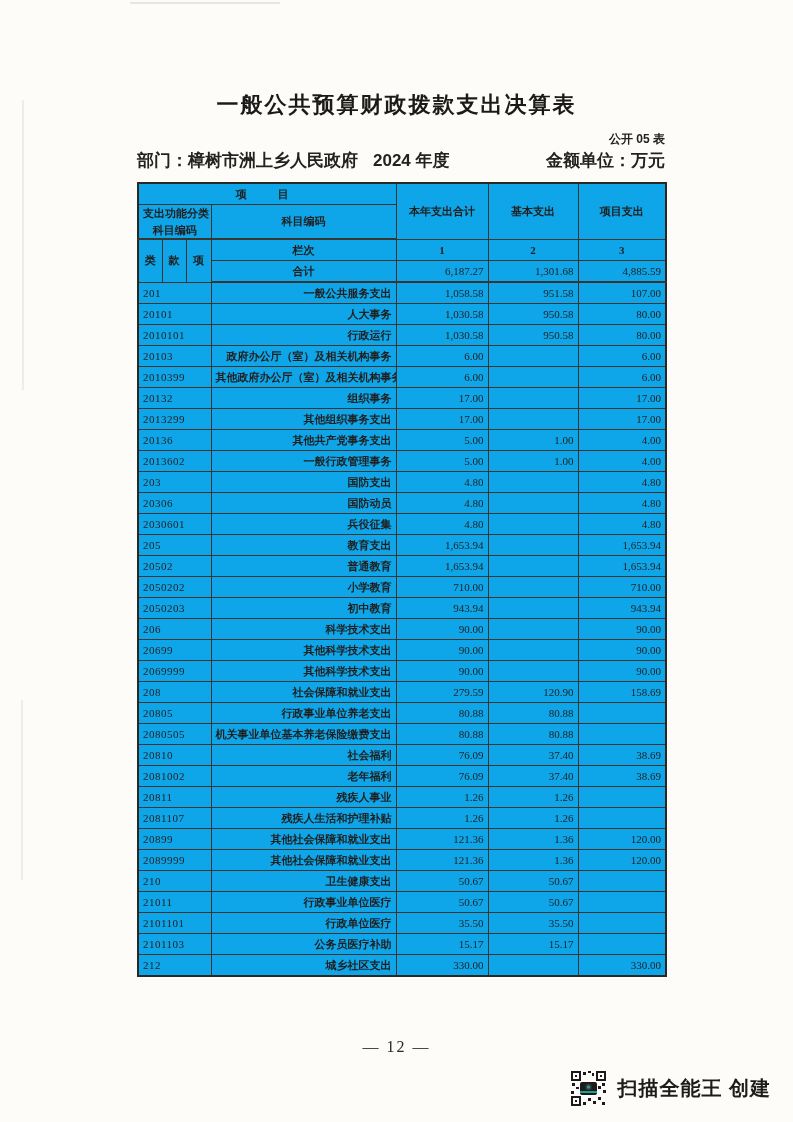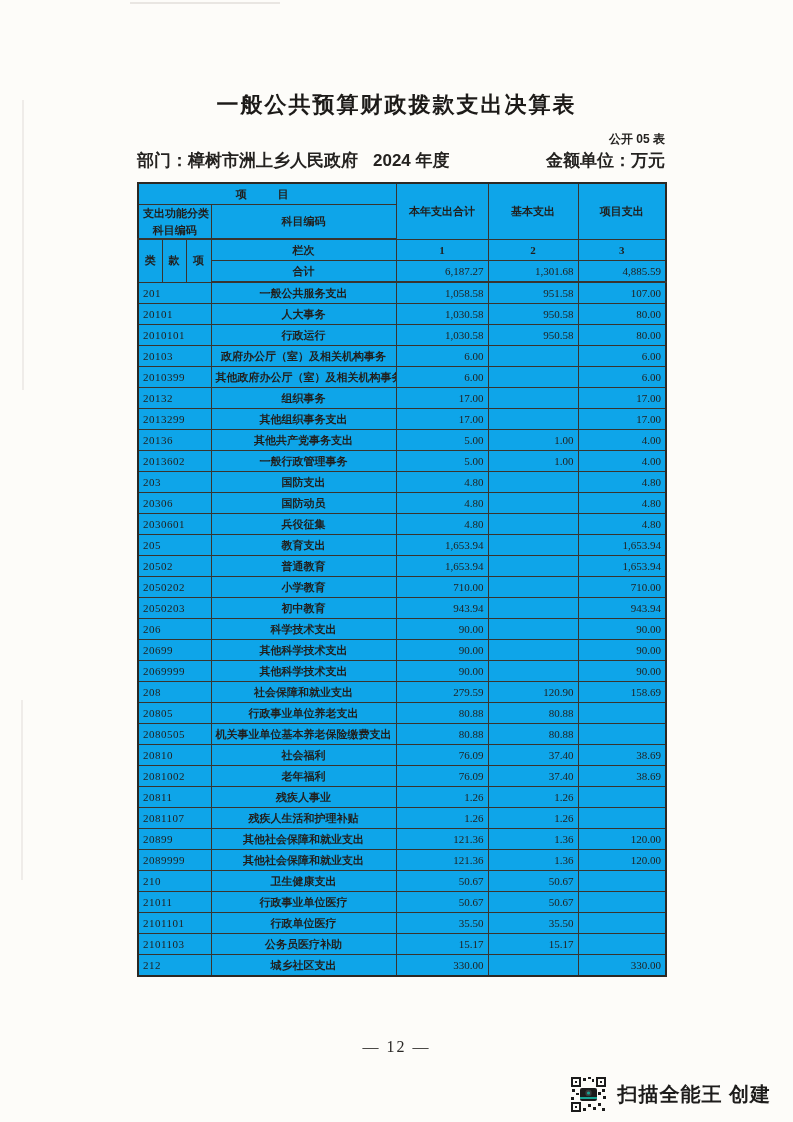--- a/index.html
+++ b/index.html
@@ -72,37 +72,37 @@
     text-align:right;
     font-family:"Liberation Serif", serif;
     padding-right:6px;
   }
   td.center-num{text-align:center;font-family:"Liberation Serif", serif;font-weight:700;}
   td.code{
     text-align:left;font-family:"Liberation Serif", serif;
     padding-left:6px;letter-spacing:.5px;
   }
   td.name{
-    text-align:center;
+    text-align:right;
     font-family:"Liberation Sans", sans-serif;
     font-weight:700;font-size:10.5px;
     padding-left:7px;
   }
   tr.thick-bottom td{border-bottom-width:2px;}
 
   .page-number{
     position:absolute;top:998px;left:0;width:100%;
     text-align:center;
     font-size:16px;letter-spacing:2px;
     color:#2a2826;
     margin-top:40px;
   }
   .camscanner{
     position:absolute;top:1070px;right:22px;
-    display:flex;align-items:center;gap:10px;margin-top:6px;
+    display:flex;align-items:center;gap:10px;
   }
   .camscanner .qr{width:37px;height:37px;display:block;}
   .camscanner .cs-label{
     font-family:"Liberation Sans", sans-serif;
     font-size:20px;font-weight:700;color:#1d1c1b;
     letter-spacing:1px;
   }
 </style>
 </head>
 <body>

